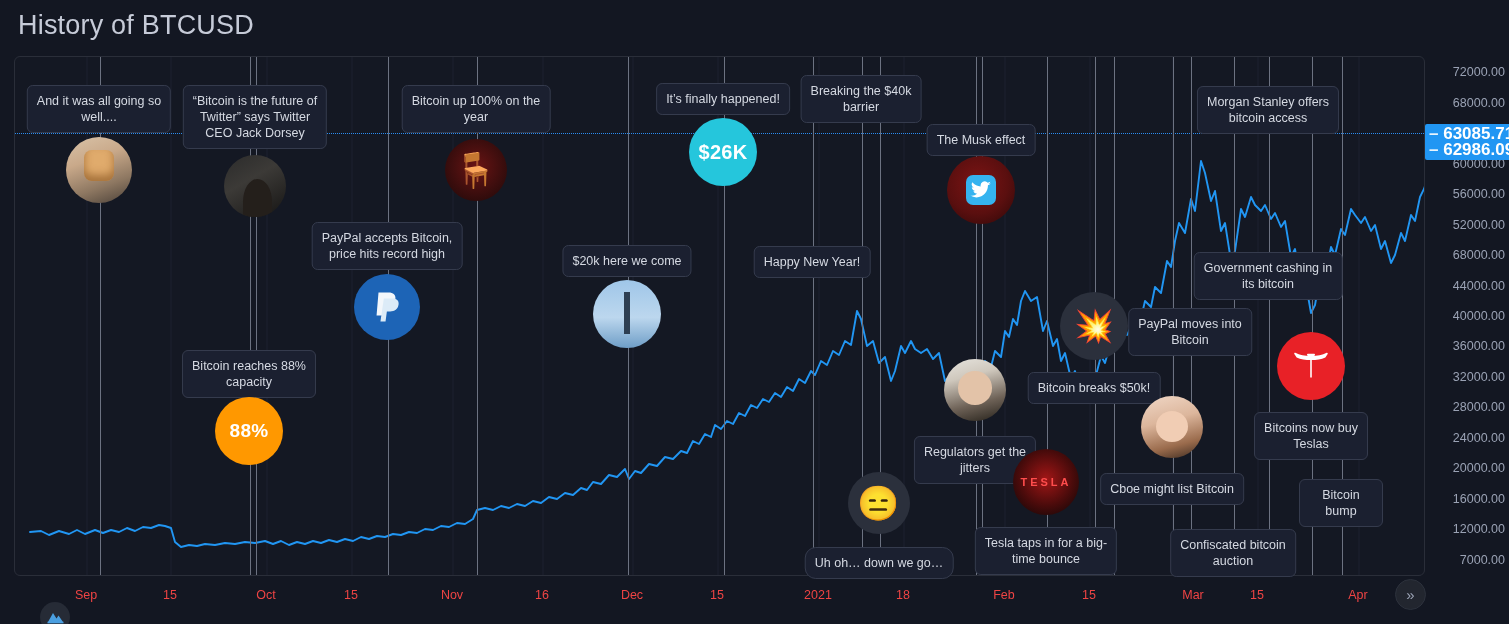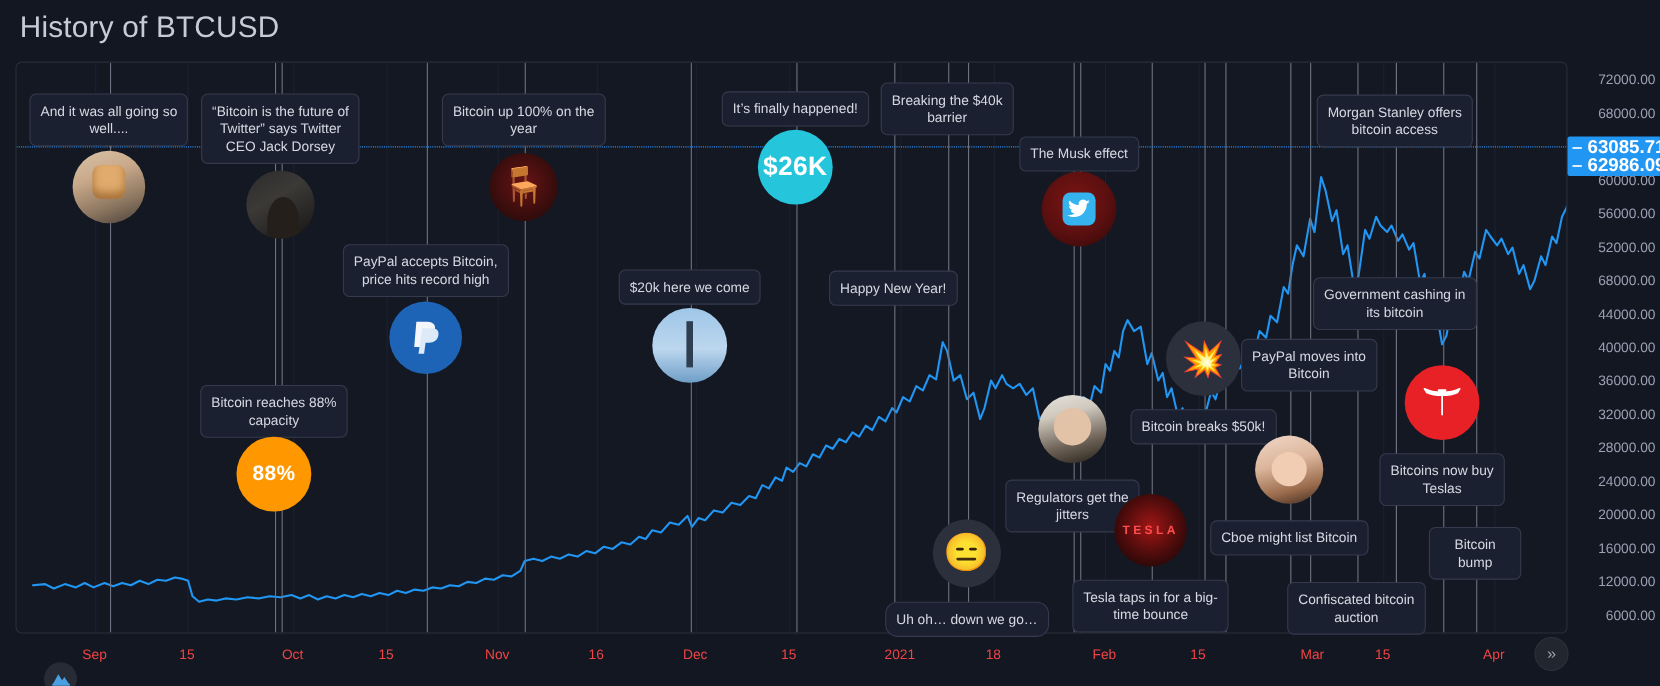--- a/index.html
+++ b/index.html
@@ -229,21 +229,21 @@
       <div class="marker m-paypal" style="left: 373px; top: 251px; width: 66px; height: 66px;">
         <svg width="30" height="34" viewBox="0 0 24 28">
           <path d="M5 2h8.2c4 0 6.3 2.1 5.7 5.6-.6 3.7-3.4 5.6-7.3 5.6H9.2L8 21H3.4L5 2z" fill="#fff" opacity=".95"></path>
           <path d="M9.4 7h7.3c3.4 0 5.4 1.9 4.8 5.2-.6 3.6-3.2 5.5-7 5.5h-2.6L10.8 26H6.6L9.4 7z" fill="#dcebf7"></path>
         </svg>
       </div>
       <div class="anno-label" style="left: 613px; top: 189px;">$20k here we come</div>
       <div class="marker m-ladder" style="left: 613px; top: 258px; width: 68px; height: 68px;"></div>
       <div class="anno-label" style="left: 709px; top: 27px;">It’s finally happened!</div>
       <div class="marker m-cyan" style="left: 709px; top: 96px; width: 68px; height: 68px;">
-        <span class="marker-text" style="font-size:24px">$26K</span>
+        <span class="marker-text" style="font-size:20px">$26K</span>
       </div>
       <div class="anno-label" style="left: 847px; top: 19px;">Breaking the $40k
 barrier</div>
       <div class="anno-label" style="left: 798px; top: 190px;">Happy New Year!</div>
       <div class="anno-label" style="left: 865px; top: 491px; border-radius: 11px;">Uh oh… down we go…</div>
       <div class="marker m-dark" style="left: 865px; top: 447px; width: 62px; height: 62px;">
         <span style="font-size:34px;line-height:1">😑</span>
       </div>
       <div class="anno-label" style="left: 961px; top: 380px;">Regulators get the
 jitters</div>
@@ -294,21 +294,21 @@
       <div class="y-tick" style="top: 199.059px;">68000.00</div>
       <div class="y-tick" style="top: 229.529px;">44000.00</div>
       <div class="y-tick" style="top: 260px;">40000.00</div>
       <div class="y-tick" style="top: 290.471px;">36000.00</div>
       <div class="y-tick" style="top: 320.941px;">32000.00</div>
       <div class="y-tick" style="top: 351.412px;">28000.00</div>
       <div class="y-tick" style="top: 381.882px;">24000.00</div>
       <div class="y-tick" style="top: 412.353px;">20000.00</div>
       <div class="y-tick" style="top: 442.824px;">16000.00</div>
       <div class="y-tick" style="top: 473.294px;">12000.00</div>
-      <div class="y-tick" style="top: 503.765px;">6000.00</div>
+      <div class="y-tick" style="top: 503.765px;">7000.00</div>
     </div>
   <div class="x-axis" id="x-axis">
       <div class="x-tick" style="left: 72px;">Sep</div>
       <div class="x-tick" style="left: 156px;">15</div>
       <div class="x-tick" style="left: 252px;">Oct</div>
       <div class="x-tick" style="left: 337px;">15</div>
       <div class="x-tick" style="left: 438px;">Nov</div>
       <div class="x-tick" style="left: 528px;">16</div>
       <div class="x-tick" style="left: 618px;">Dec</div>
       <div class="x-tick" style="left: 703px;">15</div>

